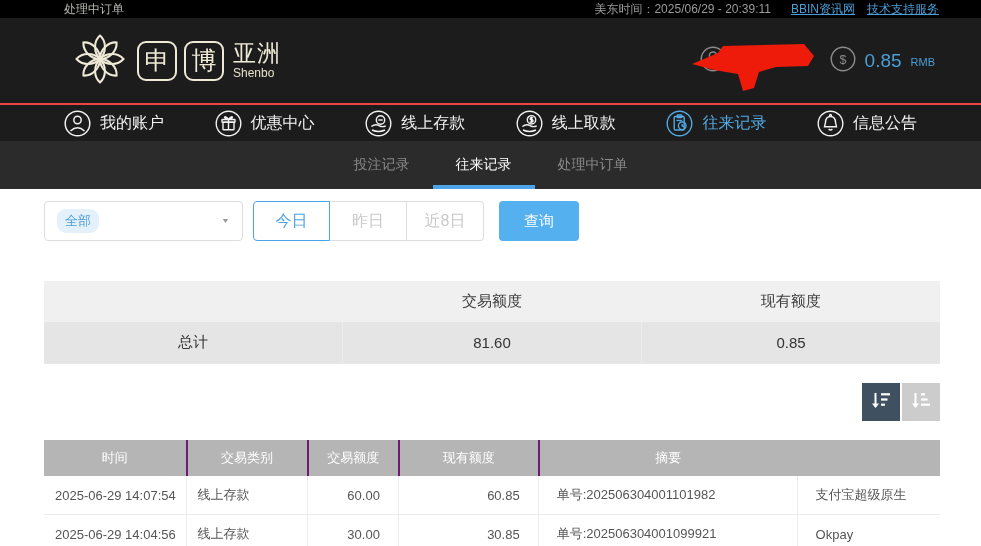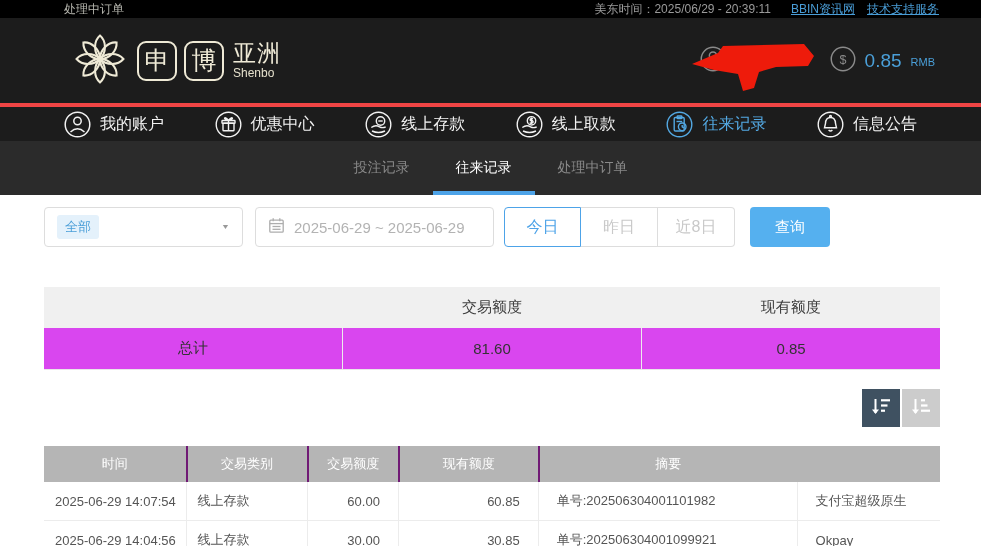--- a/index.html
+++ b/index.html
@@ -31,47 +31,47 @@
   .logo-region .en { font-size: 12px; margin-top: 2px; color: #e6e1cd; }
   .header-right { margin-left: auto; display: flex; align-items: center; }
   .user-area { display: flex; align-items: center; gap: 9px; cursor: pointer; width: 130px; }
   .username { color: #2f6ea8; font-size: 14px; }
   .balance { display: flex; align-items: center; gap: 9px; cursor: pointer; }
   .balance .amount { color: #4a9fd8; font-size: 19px; }
   .balance .currency { color: #4a9fd8; font-size: 11px; margin-top: 3px; }
   .red-arrow { position: absolute; left: 692px; top: 26px; z-index: 5; }
   
   .nav {
-    height: 38px; background: #1c1c1c; border-top: 4px solid #ef4444;
+    height: 38px; background: #1c1c1c; border-top: 2px solid #ef4444;
     display: flex; align-items: center; justify-content: space-between; padding: 0 64px;
   }
   .nav-item {
     display: flex; align-items: center; gap: 9px; color: #f2f2f2;
     font-size: 16px; cursor: pointer; white-space: nowrap;
   }
   .nav-item svg { display: block; }
   .nav-item.active { color: #53a8e2; }
   .nav-item.active svg circle, .nav-item.active svg path,
   .nav-item.active svg rect, .nav-item.active svg line { stroke: #53a8e2; }
   
-  .subnav { height: 54px; background: #2b2b2b; display: flex; justify-content: center; }
+  .subnav { height: 48px; background: #2b2b2b; display: flex; justify-content: center; }
   .subnav-tab {
     font-size: 14px; color: #8a8a8a; padding: 0 23px; display: flex; align-items: center;
     cursor: pointer; border-bottom: 4px solid transparent; padding-top: 4px;
   }
   .subnav-tab.active { color: #fff; border-bottom-color: #4da3e8; }
   
   .content { padding: 12px 41px 0 44px; }
   .filter-row { display: flex; align-items: center; height: 40px; }
   .select-box {
     width: 199px; height: 40px; border: 1px solid #ddd; border-radius: 4px;
     display: flex; align-items: center; padding: 0 12px; cursor: pointer; background: #fff;
   }
   .tag {
-    background: #e4f1fb; color: #4a9ed8; font-size: 13px; padding: 3px 8px; border-radius: 3px;
+    background: #e4f1fb; color: #4a9ed8; font-size: 13px; padding: 3px 8px; border-radius: 9px;
   }
   .caret { margin-left: auto; font-size: 9px; color: #999; transform: scaleY(0.8); }
   .date-box {
     width: 239px; height: 40px; border: 1px solid #ddd; border-radius: 4px; margin-left: 12px;
     display: flex; align-items: center; gap: 9px; padding: 0 12px; cursor: pointer;
     color: #b3b3b3; font-size: 15px; background: #fff;
   }
   .range-group { display: flex; margin-left: 10px; }
   .range-btn {
     width: 77px; height: 40px; border: 1px solid #ddd; border-left-width: 0;
@@ -87,21 +87,21 @@
     width: 80px; height: 40px; background: #55b0ef; border: none; border-radius: 4px;
     color: #fff; font-size: 15px; margin-left: 15px; cursor: pointer;
   }
   
   .summary { margin-top: 40px; border-bottom: 1px solid #e8e8e8; }
   .summary-row { display: flex; height: 41px; }
   .summary-row > div {
     flex: 1; display: flex; align-items: center; justify-content: center; font-size: 15px;
   }
   .summary-head { background: #f0f0f0; color: #3d3d3d; }
-  .summary-body { background: #d946ef; color: #333; }
+  .summary-body { background: #e5e5e5; color: #333; }
   .summary-body > div { border-left: 1px solid #ececec; }
   .summary-body > div:first-child { border-left: none; }
   
   .sort-row { margin-top: 19px; display: flex; justify-content: flex-end; gap: 2px; }
   .sort-btn {
     width: 38px; height: 38px; border: none; cursor: pointer;
     display: flex; align-items: center; justify-content: center;
   }
   .sort-btn.desc { background: #3f5161; }
   .sort-btn.asc { background: #cccccc; }
@@ -265,33 +265,20 @@
   <div class="subnav-tab active">往来记录</div>
   <div class="subnav-tab">处理中订单</div>
 </div>
 
 <div class="content">
 
   <div class="filter-row">
     <div class="select-box">
       <span class="tag">全部</span>
       <span class="caret">▼</span>
-    </div>
-    <div class="date-box">
-      <span>
-        <svg width="17" height="17" viewBox="0 0 17 17" fill="none" stroke="#adadad" stroke-width="1.3">
-          <rect x="1.8" y="3.2" width="13.4" height="12" rx="1"></rect>
-          <line x1="1.8" y1="6.6" x2="15.2" y2="6.6"></line>
-          <line x1="5.2" y1="1.3" x2="5.2" y2="4.2"></line>
-          <line x1="11.8" y1="1.3" x2="11.8" y2="4.2"></line>
-          <line x1="4.5" y1="9.5" x2="12.5" y2="9.5"></line>
-          <line x1="4.5" y1="12.3" x2="12.5" y2="12.3"></line>
-        </svg>
-      </span>
-      <span>2025-06-29 ~ 2025-06-29</span>
     </div>
     <div class="range-group">
       <button class="range-btn active">今日</button>
       <button class="range-btn">昨日</button>
       <button class="range-btn">近8日</button>
     </div>
     <button class="query-btn">查询</button>
   </div>
 
   <div class="summary">

